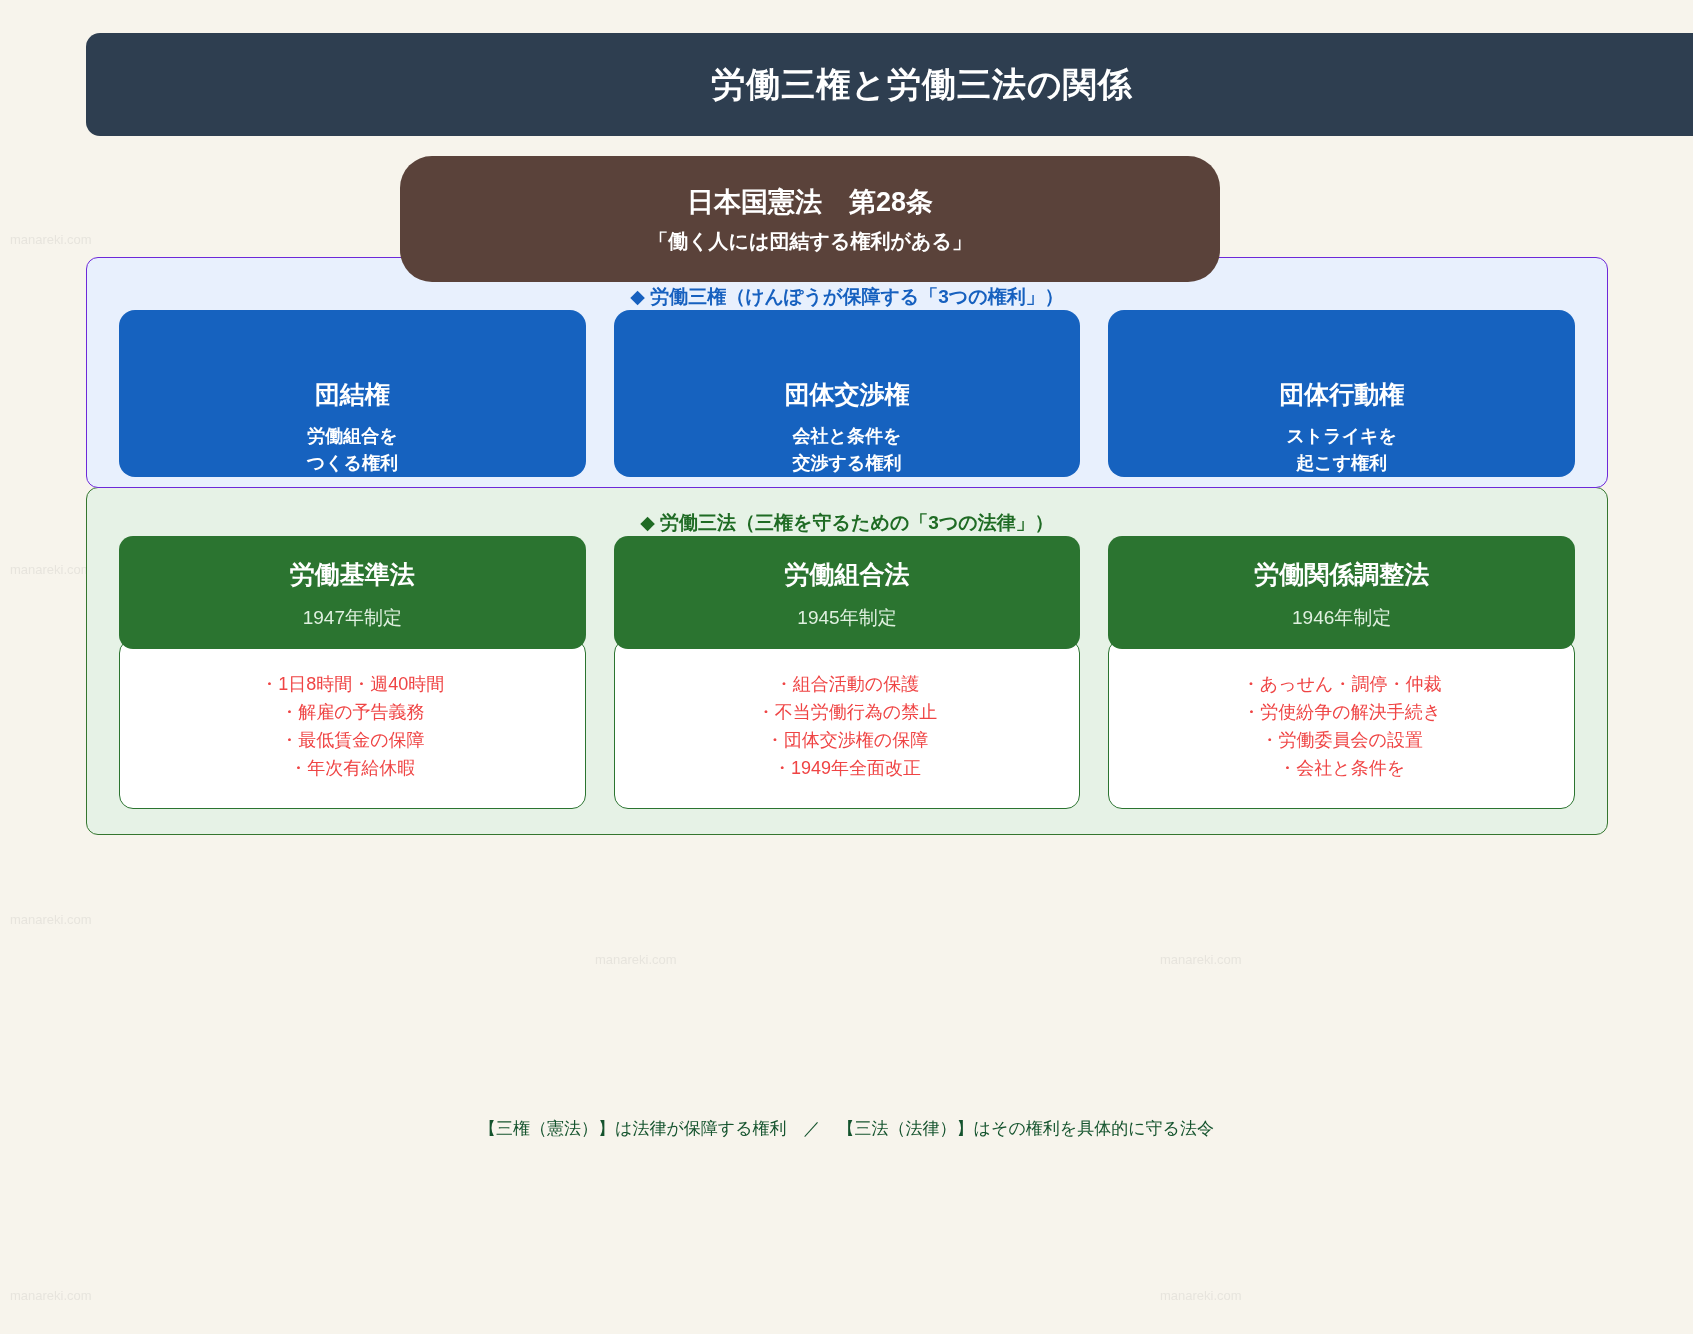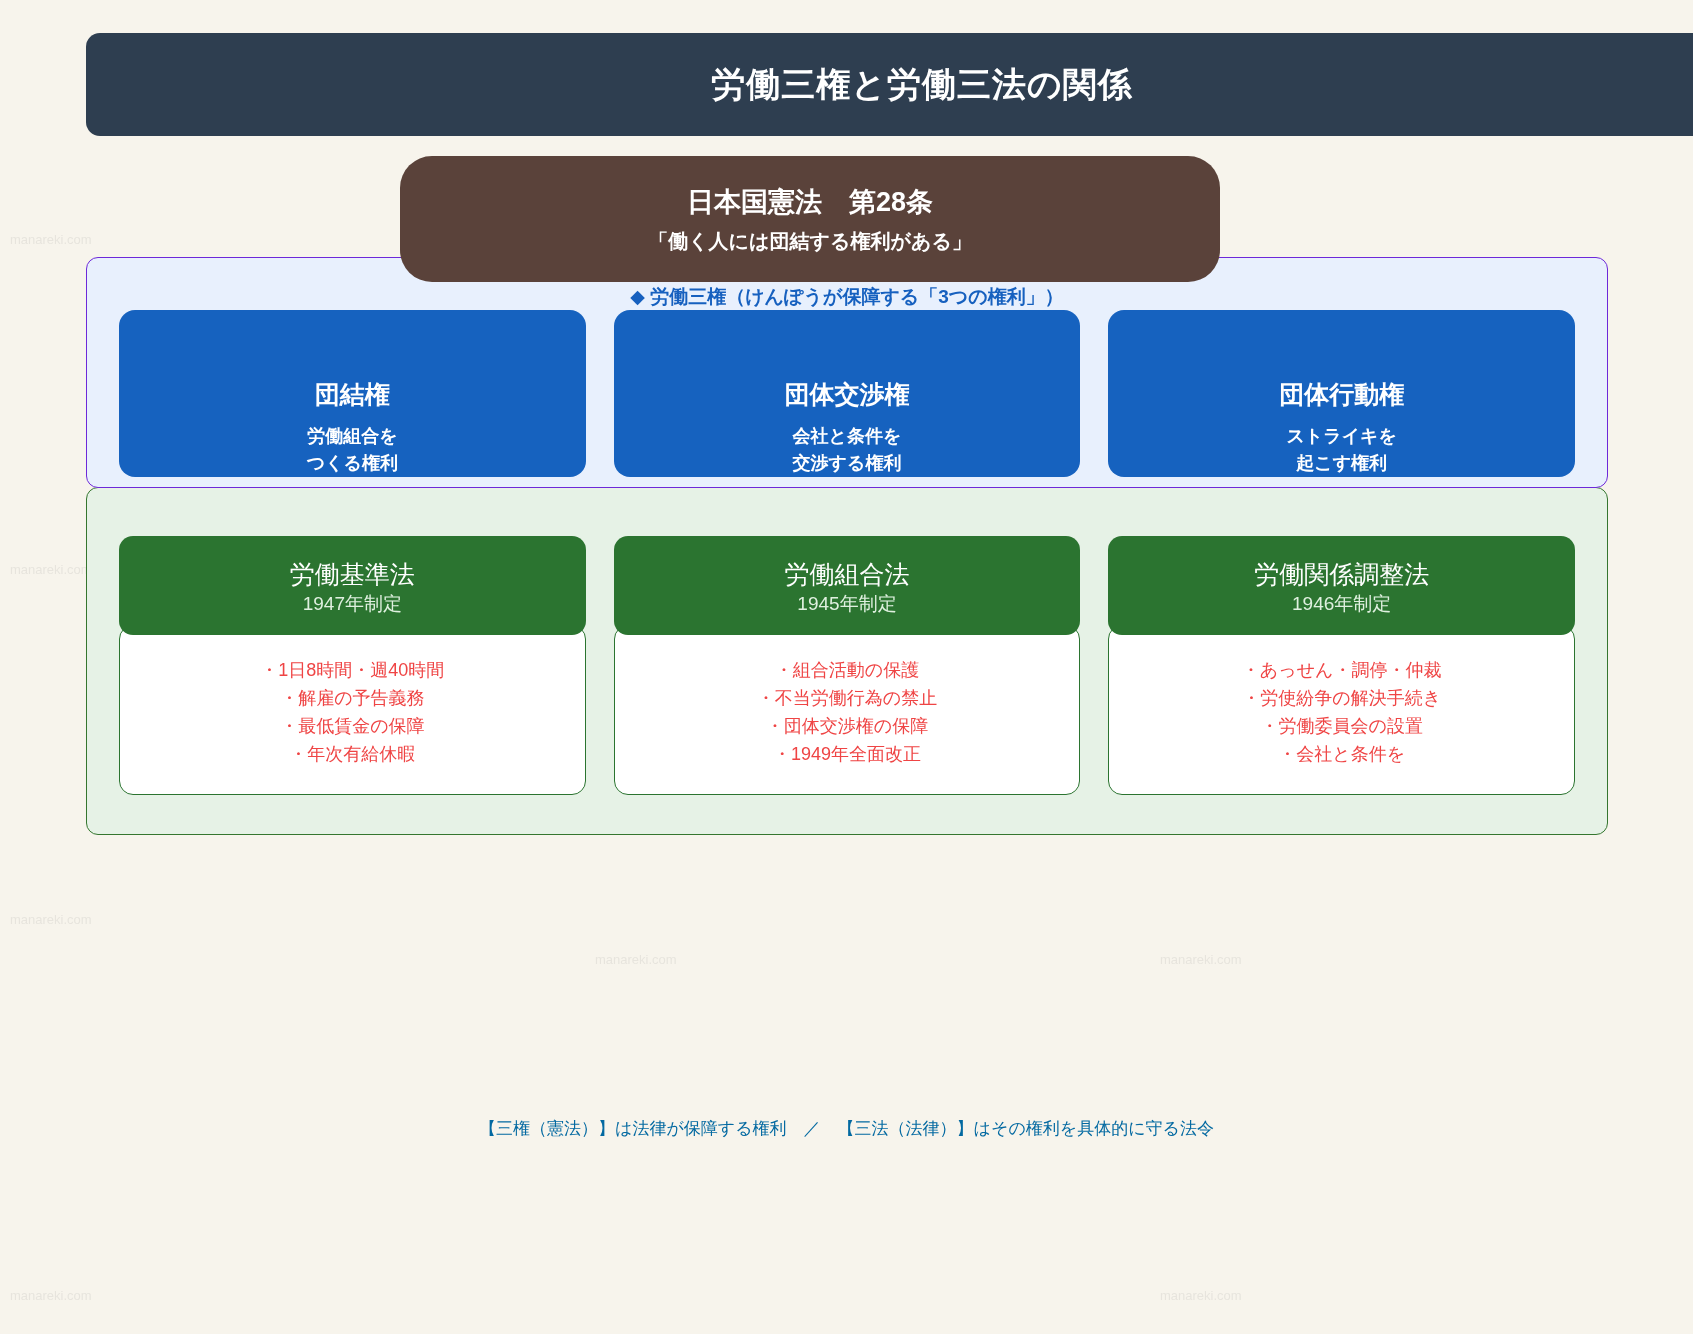--- a/index.html
+++ b/index.html
@@ -157,21 +157,22 @@
     background: #2b7430;
     border-radius: 14px;
     padding: 22px 10px 18px;
     text-align: center;
     color: #ffffff;
     position: relative;
     z-index: 2;
   }
   .law-head .lh-title {
     font-size: 25px;
-    font-weight: normal;
+    font-weight: bold;
+    margin-bottom: 14px;
   }
   .law-head .lh-year {
     font-size: 19px;
     color: #dff0df;
   }
   .law-body {
     background: #ffffff;
     border: 1px solid #2b7430;
     border-radius: 14px;
     margin-top: -10px;
@@ -186,21 +187,21 @@
     color: #ef4444;
     line-height: 1.56;
   }
 
   
   .footer-note {
     position: absolute;
     left: 0; right: 0; top: 1117px;
     text-align: center;
     font-size: 17px;
-    color: #0369a1;
+    color: #14532d;
   }
 </style>
 </head>
 <body>
 
 <div class="wm" style="left:10px;  top:232px;">manareki.com</div>
 <div class="wm" style="left:10px;  top:562px;">manareki.com</div>
 <div class="wm" style="left:10px;  top:912px;">manareki.com</div>
 <div class="wm" style="left:595px; top:952px;">manareki.com</div>
 <div class="wm" style="left:1160px;top:952px;">manareki.com</div>
@@ -246,20 +247,21 @@
 
   </div>
 </div>
 
 <div class="connector">
   <span class="conn-text">三権を守るために法律（三法）が整備された</span>
 </div>
 <div class="conn-arrow">▼</div>
 
 <div class="laws-panel">
+  <div class="panel-head">◆ 労働三法（三権を守るための「3つの法律」）</div>
   <div class="law-row">
 
     <div class="law-card">
       <div class="law-head">
         <div class="lh-title">労働基準法</div>
         <div class="lh-year">1947年制定</div>
       </div>
       <div class="law-body">
         <div class="lb-item">・1日8時間・週40時間</div>
         <div class="lb-item">・解雇の予告義務</div>

